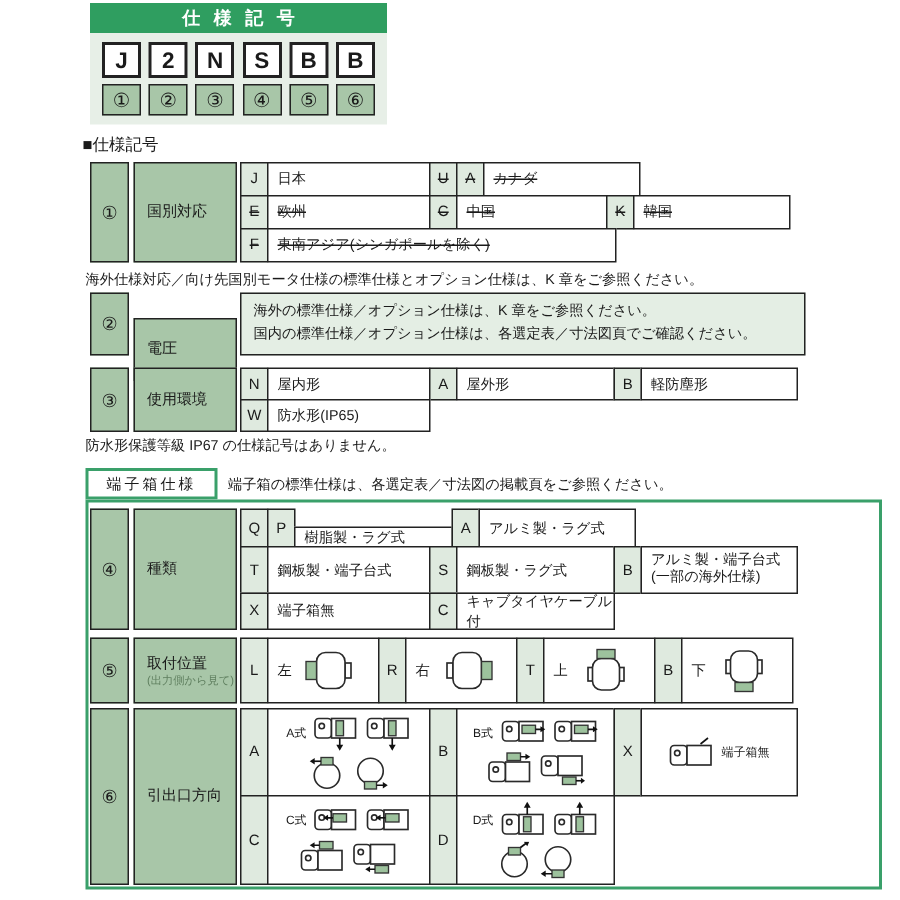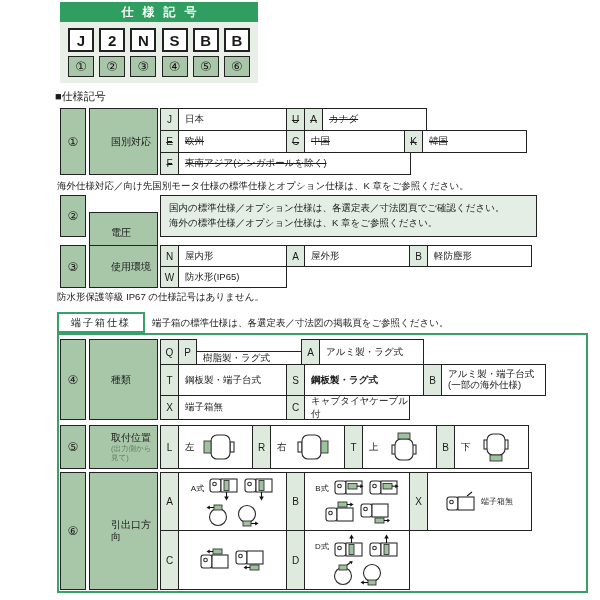--- a/index.html
+++ b/index.html
@@ -23,21 +23,21 @@
   .code-num{width:26px;height:21px;background:#a8c6a8;border:1.5px solid #222;box-sizing:border-box;
     font-size:13px;display:flex;align-items:center;justify-content:center;}
 
   .sec-h{left:55px;top:89px;font-size:11px;}
 
   
   .numbox{position:absolute;left:60px;width:26px;border:1.4px solid #222;background:#a8c6a8;
     box-sizing:border-box;display:flex;align-items:center;justify-content:center;font-size:12px;}
   .labelbox{position:absolute;left:89px;width:69px;border:1.4px solid #222;background:#a8c6a8;
     box-sizing:border-box;display:flex;flex-direction:column;justify-content:center;
-    padding-left:21px;font-size:10px;line-height:1.2;}
+    padding-left:8px;font-size:10px;line-height:1.2;}
   .sublab{font-size:7.5px;color:#5f7f5f;}
   .grid{position:absolute;left:160px;}
   .grow{display:flex;}
   .grow + .grow{margin-top:-1px;}
   .cell{border:1px solid #222;box-sizing:border-box;display:flex;align-items:center;
     font-size:9.5px;background:#fff;}
   .cell + .cell{margin-left:-1px;}
   .ck{width:19px;justify-content:center;background:#dfeadf;flex:none;font-size:10px;}
   .cv{padding-left:6px;}
   .cv.two{flex-direction:column;align-items:flex-start;justify-content:center;line-height:1.15;}
@@ -117,22 +117,22 @@
     <div class="grow" style="height:23px;">
       <div class="cell ck struck">F</div>
       <div class="cell cv struck" style="width:233px;">東南アジア(シンガポールを除く)</div>
     </div>
   </div>
   <div class="note" style="left:57px;top:180px;">海外仕様対応／向け先国別モータ仕様の標準仕様とオプション仕様は、K 章をご参照ください。</div>
 
   <div class="numbox" style="top:195px;height:42px;">②</div>
   <div class="labelbox" style="top:212px;height:42px;">電圧</div>
   <div class="abs cv2" style="left:160px;top:195px;width:377px;height:42px;">
+    <span>海外の標準仕様／オプション仕様は、K 章をご参照ください。</span>
     <span>国内の標準仕様／オプション仕様は、各選定表／寸法図頁でご確認ください。</span>
-    <span>海外の標準仕様／オプション仕様は、K 章をご参照ください。</span>
   </div>
 
   <div class="numbox" style="top:245px;height:43px;">③</div>
   <div class="labelbox" style="top:245px;height:43px;">使用環境</div>
   <div class="grid" style="top:245px;">
     <div class="grow" style="height:22px;">
       <div class="cell ck">N</div>
       <div class="cell cv" style="width:109px;">屋内形</div>
       <div class="cell ck">A</div>
       <div class="cell cv" style="width:106px;">屋外形</div>
@@ -157,21 +157,21 @@
       <div class="cell ck">Q</div>
       <div class="cell ck">P</div>
       <div class="cell cv" style="width:106px;margin-top:12px;">樹脂製・ラグ式</div>
       <div class="cell ck">A</div>
       <div class="cell cv" style="width:105px;">アルミ製・ラグ式</div>
     </div>
     <div class="grow" style="height:32px;">
       <div class="cell ck">T</div>
       <div class="cell cv" style="width:109px;">鋼板製・端子台式</div>
       <div class="cell ck">S</div>
-      <div class="cell cv" style="width:120px;font-weight:bold;">鋼板製・ラグ式</div>
+      <div class="cell cv" style="width:106px;">鋼板製・ラグ式</div>
       <div class="cell ck">B</div>
       <div class="cell cv two" style="width:105px;">
         <span>アルミ製・端子台式</span>
         <span>(一部の海外仕様)</span>
       </div>
     </div>
     <div class="grow" style="height:25px;">
       <div class="cell ck">X</div>
       <div class="cell cv" style="width:109px;">端子箱無</div>
       <div class="cell ck">C</div>
@@ -325,20 +325,39 @@
             <path class="arr" d="M21 5 L26 1"></path>
           </svg>
           <span class="dgl">端子箱無</span>
         </div>
       </div>
     </div>
     <div class="grow" style="height:60px;">
       <div class="cell ck">C</div>
       <div class="cell dgc" style="width:109px;">
         <div class="dgr">
+          <span class="dgl">C式</span>
+          <svg class="mot" width="30" height="22" viewBox="0 0 30 22">
+            <rect class="oln" x="1" y="4" width="11" height="13" rx="2.5"></rect>
+              <circle class="oln" cx="5.5" cy="9" r="1.8"></circle>
+            <rect class="oln" x="12" y="4" width="16" height="13"></rect>
+              <rect class="chip" x="13" y="6.5" width="9" height="5.5"></rect>
+            <path class="arr" d="M13 9.2 H9"></path>
+              <polygon class="ah" points="9.7,7.2 9.7,11.2 6.5,9.2"></polygon>
+          </svg>
+          <svg class="mot" width="30" height="22" viewBox="0 0 30 22">
+            <rect class="oln" x="1" y="4" width="11" height="13" rx="2.5"></rect>
+              <circle class="oln" cx="5.5" cy="9" r="1.8"></circle>
+            <rect class="oln" x="12" y="4" width="16" height="13"></rect>
+              <rect class="chip" x="13" y="6.5" width="9" height="5.5"></rect>
+            <path class="arr" d="M13 9.2 H9"></path>
+              <polygon class="ah" points="9.7,7.2 9.7,11.2 6.5,9.2"></polygon>
+          </svg>
+        </div>
+        <div class="dgr">
           <svg class="mot" width="30" height="26" viewBox="0 0 30 26">
             <rect class="oln" x="1" y="8" width="11" height="13" rx="2.5"></rect>
               <circle class="oln" cx="5.5" cy="13" r="1.8"></circle>
             <rect class="oln" x="12" y="8" width="16" height="13"></rect>
               <rect class="chip" x="13" y="2" width="9" height="5"></rect>
             <path class="arr" d="M13 4.5 H9"></path>
               <polygon class="ah" points="9.7,2.5 9.7,6.5 6.5,4.5"></polygon>
           </svg>
           <svg class="mot" width="30" height="26" viewBox="0 0 30 26">
             <rect class="oln" x="1" y="4" width="11" height="13" rx="2.5"></rect>

